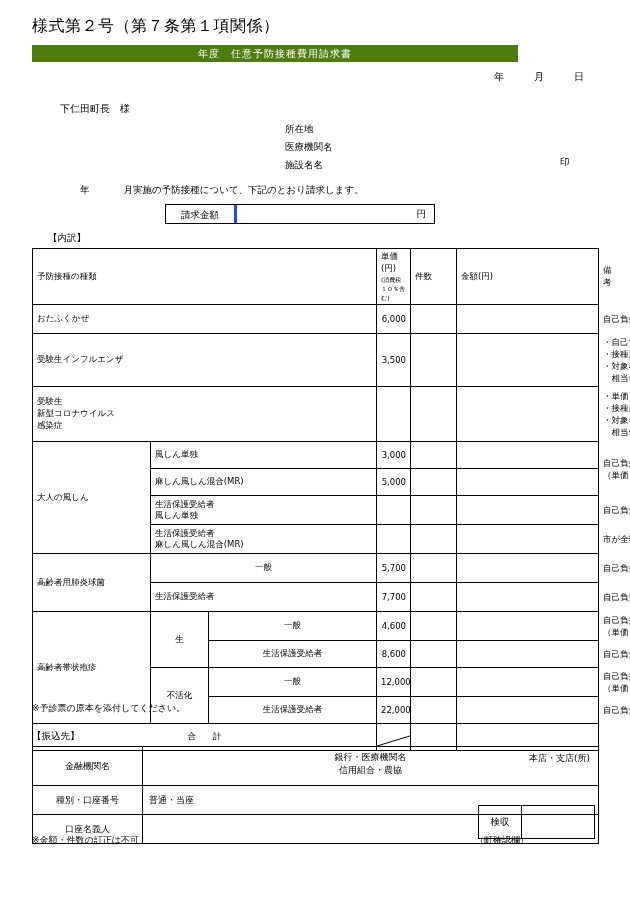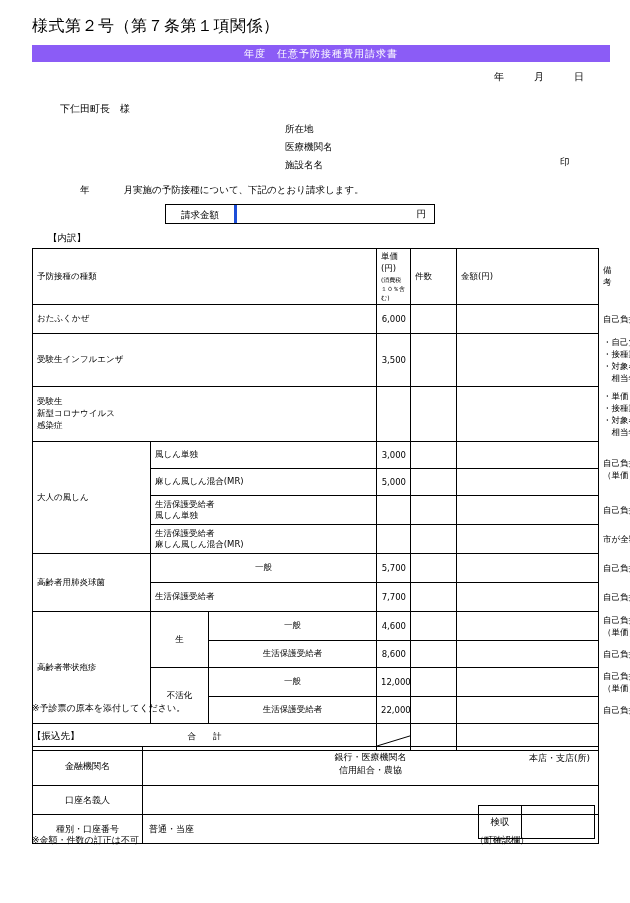--- a/index.html
+++ b/index.html
@@ -27,23 +27,23 @@
     left: 32px;
     top: 16px;
     font-size: 16px;
     letter-spacing: 0.5px;
     font-family: "DejaVu Serif", "Liberation Serif", serif;
   }
   .black-bar {
     position: absolute;
     left: 32px;
     top: 45px;
-    width: 578px;
+    width: 486px;
     height: 17px;
-    background: #8b5cf6;
+    background: #4d7c0f;
     color: #ffffff;
     font-size: 10px;
     text-align: center;
     line-height: 17px;
     letter-spacing: 1px;
   }
   .date-line {
     position: absolute;
     right: 36px;
     top: 70px;
@@ -396,29 +396,29 @@
         <td class="bank-label">金融機関名</td>
         <td style="height:32px; position:relative;">
           <div class="bank-kinds" style="position:absolute; left:50%; top:4px; transform:translateX(-50%);">
             <div>銀行・医療機関名</div>
             <div>信用組合・農協</div>
           </div>
           <div style="position:absolute; right:8px; top:5px;">本店・支店(所)</div>
         </td>
       </tr>
       <tr>
-        <td class="bank-label">口座名義人</td>
-        <td></td>
-      </tr>
-      <tr>
         <td class="bank-label">種別・口座番号</td>
         <td>
           <span>普通・当座</span>
         </td>
       </tr>
+      <tr>
+        <td class="bank-label">口座名義人</td>
+        <td></td>
+      </tr>
     </tbody>
   </table>
 
   <div class="note2">※金額・件数の訂正は不可</div>
   <div class="note3">（町確認欄）</div>
 
   <table class="kensyu">
     <tbody>
       <tr>
         <td class="kensyu-label">検収</td>

